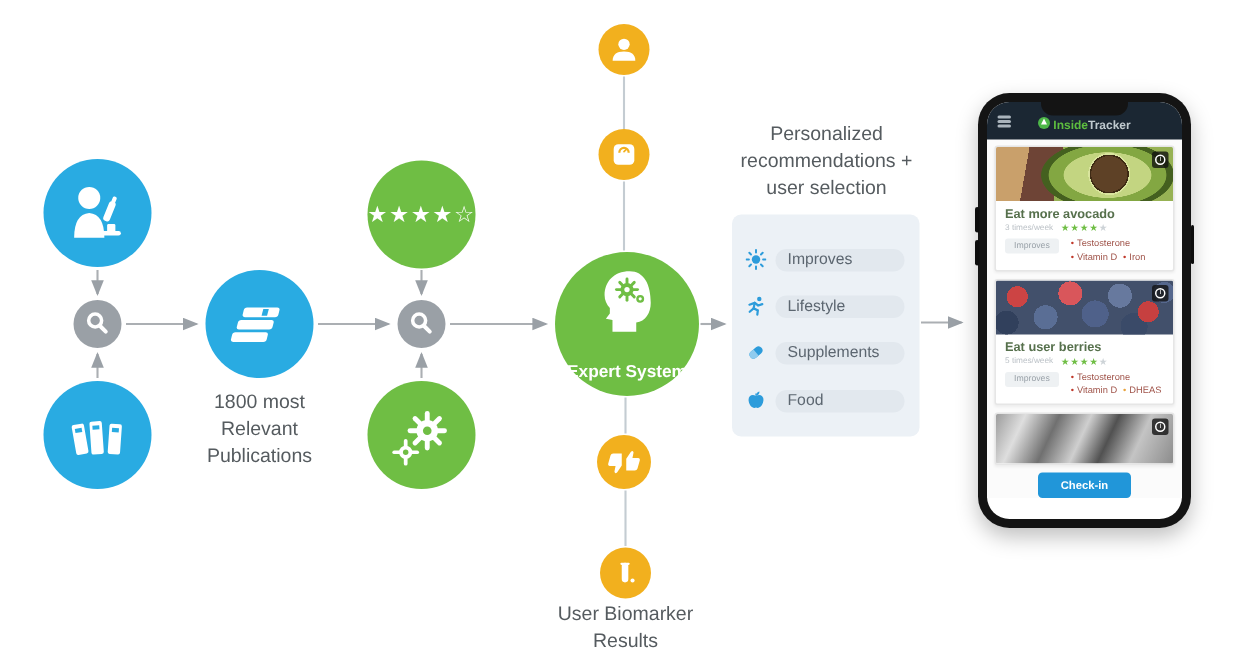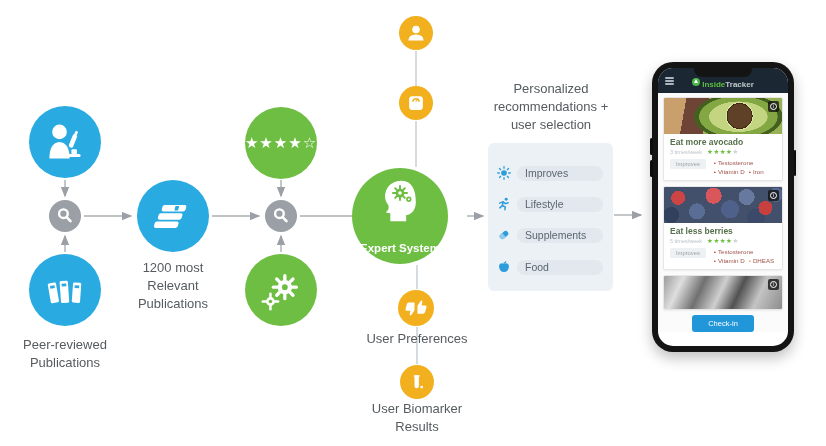--- a/index.html
+++ b/index.html
@@ -69,21 +69,21 @@
       radial-gradient(circle at 28% 68%, #5A6E95 0 8px, transparent 8px),
       radial-gradient(circle at 42% 24%, #D9565B 0 8px, transparent 8px),
       radial-gradient(circle at 56% 62%, #4F618A 0 9px, transparent 9px),
       radial-gradient(circle at 70% 28%, #67799E 0 8px, transparent 8px),
       radial-gradient(circle at 86% 58%, #C64040 0 7px, transparent 7px),
       radial-gradient(circle at 95% 22%, #56688E 0 7px, transparent 7px),
       radial-gradient(circle at 6% 78%, #31405C 0 8px, transparent 8px),
       radial-gradient(circle at 78% 85%, #3A4A68 0 9px, transparent 9px),
       #42506B; }
   .img-meat { height:33px; background:linear-gradient(115deg, #9C9C9C 0%, #DEDEDE 15%, #707070 32%, #CFCFCF 48%, #515151 62%, #C4C4C4 78%, #8C8C8C 100%); }
-  .checkin { display:block; margin:4px auto 0 auto; width:62px; height:17px; background:#2196D9; border:none; border-radius:3px; color:#fff; font-size:7.5px; font-weight:normal; font-family:inherit; cursor:pointer; }
+  .checkin { display:block; margin:4px auto 0 auto; width:62px; height:17px; background:#2196D9; border:none; border-radius:3px; color:#fff; font-size:7.5px; font-weight:bold; font-family:inherit; cursor:pointer; }
 </style>
 </head>
 <body>
 
 <div id="stage">
 
   <svg class="arrows" width="826" height="446">
     <defs>
       <marker id="ah" markerWidth="9" markerHeight="8" refX="6.5" refY="3" orient="auto">
         <path d="M0 0 L7.5 3 L0 6 Z" fill="#9AA0A6"></path>
@@ -138,33 +138,32 @@
       <g transform="rotate(-4 24 28)">
           <rect x="19" y="14" width="9" height="24" rx="1.5"></rect>
           <rect x="21" y="17" width="5" height="3" fill="#29ABE2"></rect>
         </g>
       <g transform="rotate(4 37 28)">
           <rect x="32" y="16" width="9" height="22" rx="1.5"></rect>
           <rect x="34" y="19" width="5" height="3" fill="#29ABE2"></rect>
         </g>
     </svg>
   </div>
-  <div class="lbl" style="left:5px; top:336px; width:120px;">Peer-reviewed Publications</div>
 
   <div class="circle c-blue" style="left:137px; top:180px; width:72px; height:72px;">
     <svg width="44" height="44" viewBox="0 0 48 48" fill="#fff">
       <g transform="skewX(-14)">
         <rect x="16" y="12" width="26" height="7" rx="2"></rect>
         <rect x="14" y="21" width="26" height="7" rx="2"></rect>
         <rect x="12" y="30" width="26" height="7" rx="2"></rect>
       </g>
       <rect x="30" y="13" width="4" height="5" fill="#29ABE2" transform="skewX(-14)"></rect>
     </svg>
   </div>
-  <div class="lbl" style="left:123px; top:259px; width:100px;">1200 most Relevant Publications</div>
+  <div class="lbl" style="left:123px; top:259px; width:100px;">1800 most Relevant Publications</div>
 
 
   <div class="circle c-green" style="left:245px; top:107px; width:72px; height:72px;">
     <div class="stars-big"><span>★★★★</span><span>☆</span></div>
   </div>
 
   <div class="circle c-gray" style="left:265px; top:200px; width:32px; height:32px;">
     <svg width="22" height="22" viewBox="0 0 28 28">
       <circle cx="12" cy="11" r="5.5" fill="none" stroke="#fff" stroke-width="3"></circle>
       <line x1="16" y1="15.5" x2="21" y2="20.5" stroke="#fff" stroke-width="3.4" stroke-linecap="round"></line>
@@ -204,21 +203,21 @@
   </div>
 
   <div class="circle c-yellow" style="left:399px; top:86px; width:34px; height:34px;">
     <svg width="20" height="20" viewBox="0 0 32 32">
       <rect x="5" y="5" width="22" height="22" rx="5" fill="#fff"></rect>
       <path d="M11 14 a5 5 0 0 1 10 0" fill="none" stroke="#F2B01E" stroke-width="2.4"></path>
       <line x1="16" y1="13" x2="18.5" y2="10.5" stroke="#F2B01E" stroke-width="1.8" stroke-linecap="round"></line>
     </svg>
   </div>
 
-  <div class="circle c-green" style="left:352px; top:168px; width:96px; height:96px;gap:17px;">
+  <div class="circle c-green" style="left:370px; top:168px; width:96px; height:96px;gap:17px;">
     <svg width="46" height="44" viewBox="0 0 52 50">
       <path d="M28 2 C16 2 9 10 9 20 c0 4 1.5 7 4 10 l0 4 -3 4 5 1 0 9 18 0 0 -7 c7 -1 11 -7 11 -15 C44 12 39 2 28 2 Z" fill="#fff"></path>
       <g stroke="#6FBE44" stroke-width="2.2" stroke-linecap="round">
         <line x1="26" y1="8" x2="26" y2="12"></line>
           <line x1="26" y1="20" x2="26" y2="24"></line>
         <line x1="18" y1="16" x2="22" y2="16"></line>
           <line x1="30" y1="16" x2="34" y2="16"></line>
         <line x1="20.5" y1="10.5" x2="23" y2="13"></line>
           <line x1="29" y1="19" x2="31.5" y2="21.5"></line>
         <line x1="31.5" y1="10.5" x2="29" y2="13"></line>
@@ -231,21 +230,20 @@
     </svg>
     <div class="expert-label">Expert System</div>
   </div>
 
   <div class="circle c-yellow" style="left:398px; top:290px; width:36px; height:36px;">
     <svg width="24" height="24" viewBox="0 0 32 32" fill="#fff">
       <path d="M18 13 l4 -6 q2 -2 2.5 0.5 l-1 5 5 0 q2 0.2 1.5 2.2 l-2 7 q-0.6 1.8 -2.4 1.8 l-7.6 0 z"></path>
       <path d="M14 19 l-4 6 q-2 2 -2.5 -0.5 l1 -5 -5 0 q-2 -0.2 -1.5 -2.2 l2 -7 q0.6 -1.8 2.4 -1.8 l7.6 0 z"></path>
     </svg>
   </div>
-  <div class="lbl" style="left:359px; top:330px; width:116px;">User Preferences</div>
 
   <div class="circle c-yellow" style="left:400px; top:365px; width:34px; height:34px;">
     <svg width="20" height="20" viewBox="0 0 32 32" fill="#fff">
       <rect x="12" y="5" width="7" height="21" rx="3.5"></rect>
       <rect x="10.5" y="5" width="10" height="2.4" rx="1.2"></rect>
       <circle cx="23.5" cy="24" r="2.2"></circle>
     </svg>
   </div>
   <div class="lbl" style="left:486px; top:80px; width:130px;">Personalized recommendations + user selection</div>
 
@@ -347,21 +345,21 @@
           </div>
         </div>
 
         <div class="card">
           <div class="card-img img-berries">
             <span class="info-btn">
                 <i>i</i>
               </span>
           </div>
           <div class="card-text">
-            <div class="card-title">Eat less berries</div>
+            <div class="card-title">Eat user berries</div>
             <div class="freq-row">
               <span class="freq">5 times/week</span>
               <span class="stars-sm"><span class="on">★★★★</span><span class="off">★</span></span>
             </div>
             <div class="benefit-row">
               <span class="improves">Improves</span>
               <span class="benefits">
                 <span>Testosterone</span><br>
                 <span>Vitamin D</span><span class="ylw">DHEAS</span>
               </span>

